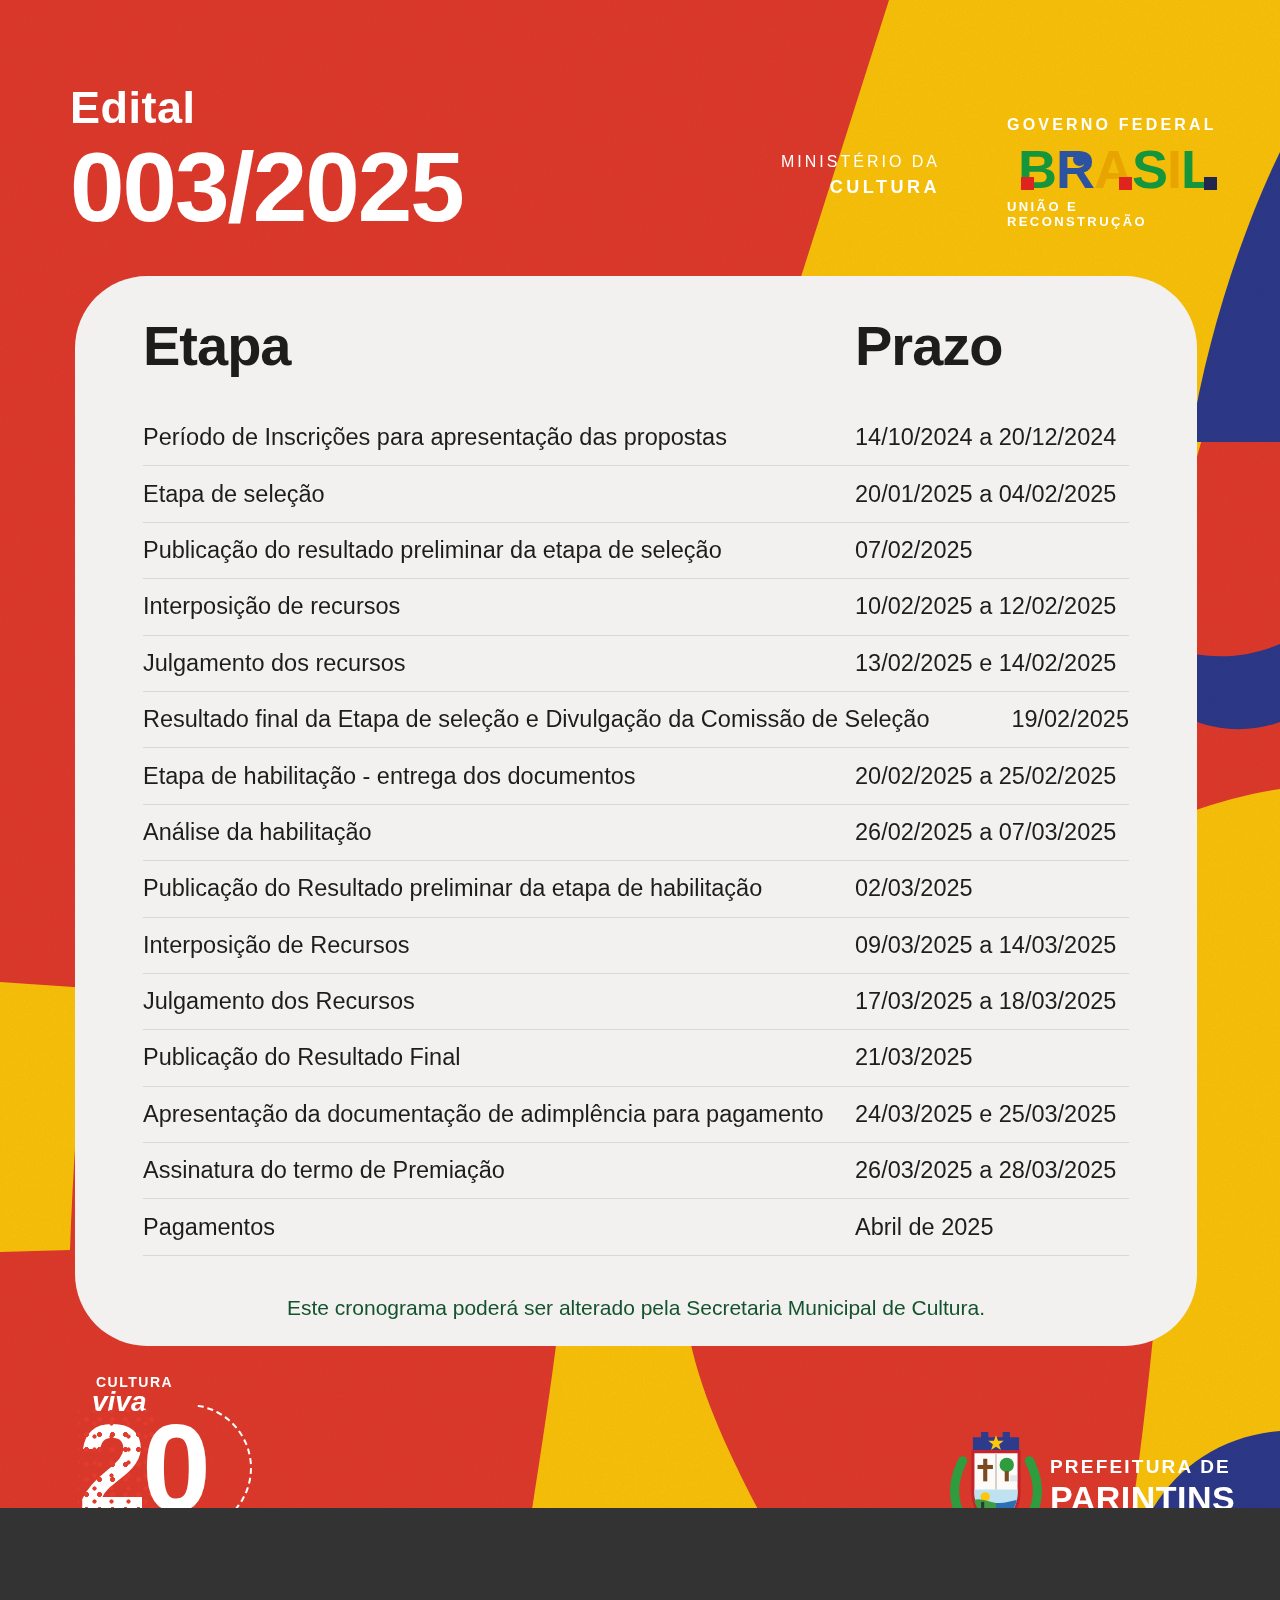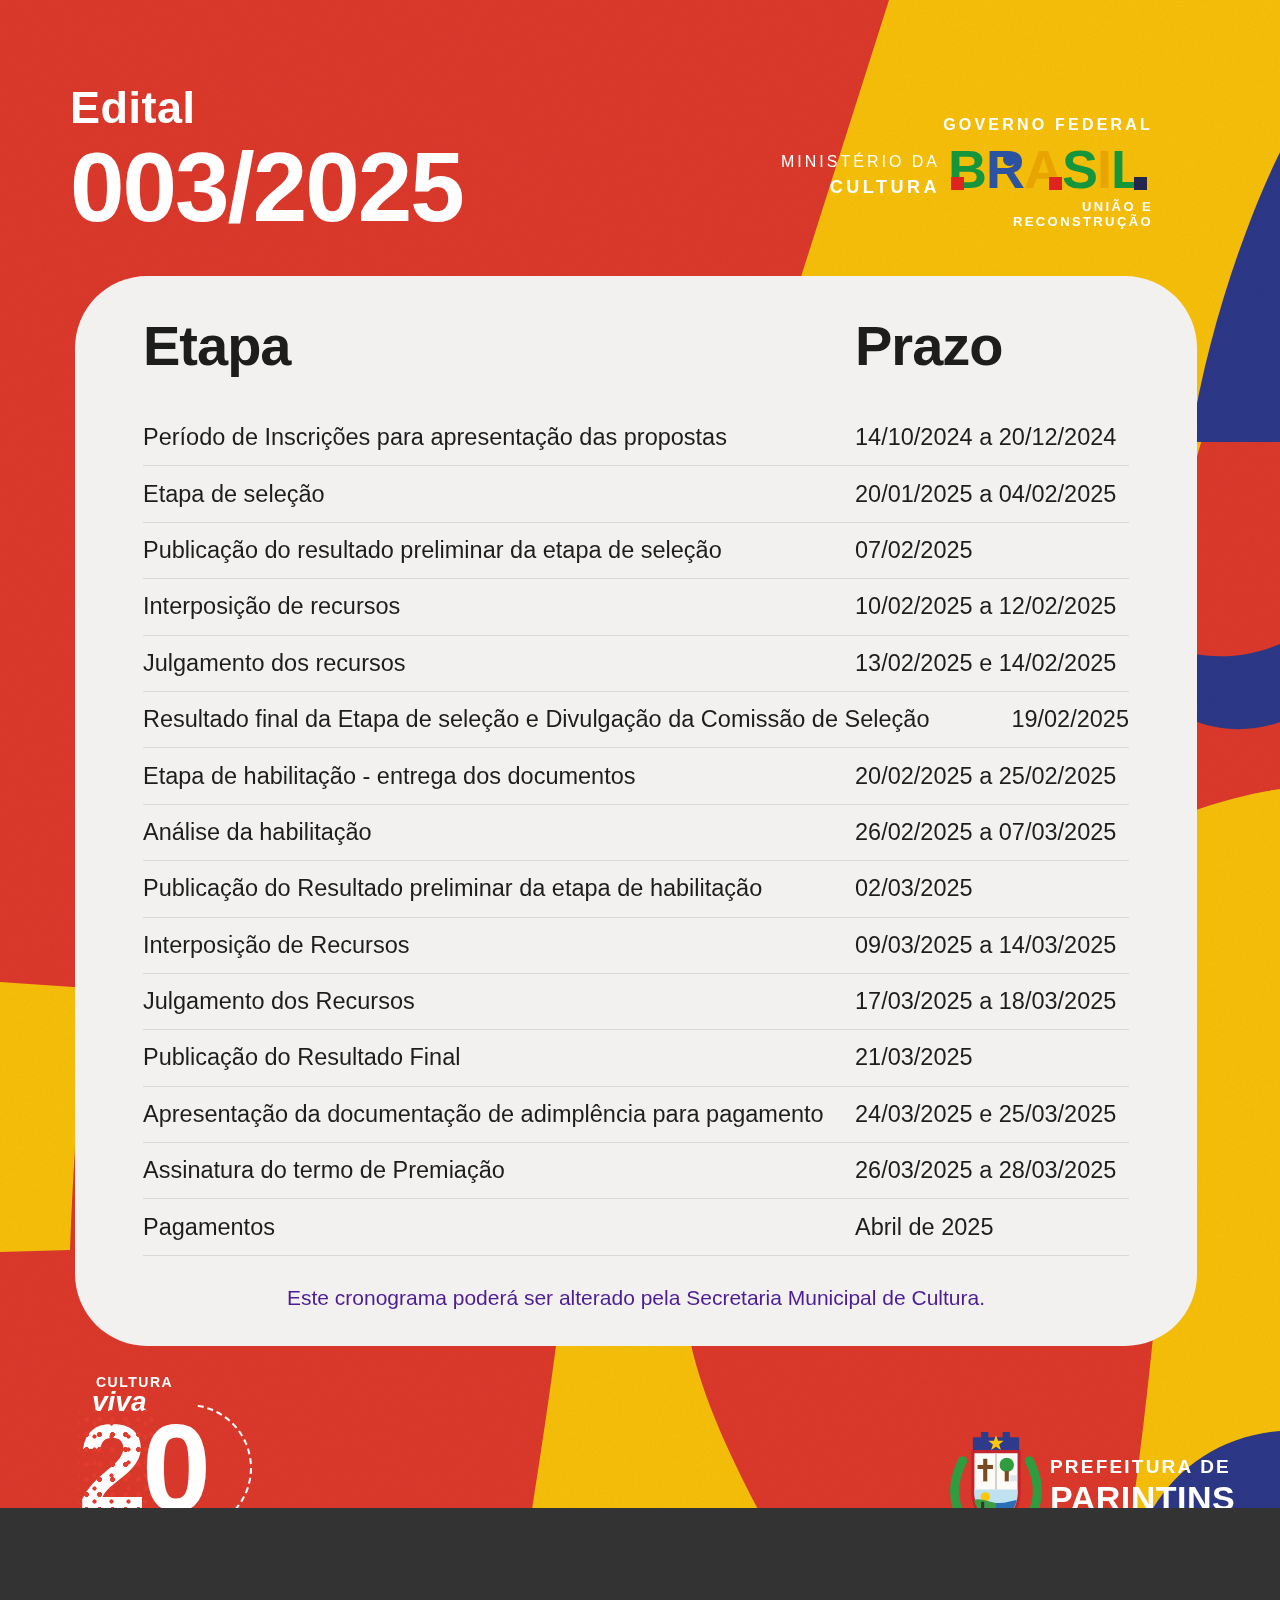--- a/index.html
+++ b/index.html
@@ -13,42 +13,42 @@
 
   
   .edital { position:absolute; left:70px; top:82px; color:#fff; }
   .edital .small { font-size:45px; font-weight:600; letter-spacing:.5px; }
   .edital .big { font-size:98px; font-weight:800; letter-spacing:-2px; line-height:1.05; margin-top:2px; }
 
   
   .ministry { position:absolute; right:340px; top:150px; text-align:right; color:#fff; line-height:1.5; }
   .ministry .l1 { font-size:16px; font-weight:500; letter-spacing:3px; }
   .ministry .l2 { font-size:18px; font-weight:800; letter-spacing:3.5px; }
-  .govblock { position:absolute; left:937px; top:116px; width:216px; text-align:right; color:#fff; }
+  .govblock { position:absolute; left:1007px; top:116px; width:216px; text-align:left; color:#fff; }
   .govblock .gf { font-size:16px; font-weight:800; letter-spacing:3.2px; }
   .brasil { display:flex; justify-content:center; align-items:flex-end; gap:1px; margin:4px 0 3px; position:relative; height:58px; }
   .brasil span { font-size:54px; font-weight:800; line-height:1; letter-spacing:-2px; }
   .brasil .accent { position:absolute; bottom:6px; width:13px; height:13px; }
   .govblock .un { font-size:13px; font-weight:700; letter-spacing:2.4px; }
 
   
   .card {
     position:absolute; left:75px; top:276px; width:1122px; height:1070px;
     background:#F2F1EF; border-radius:72px; padding:42px 68px 13px;
   }
   .t-head { display:grid; grid-template-columns:712px 1fr; height:56px; margin-bottom:36px; color:#1D1D1B; }
   .t-head div { font-size:56px; font-weight:800; letter-spacing:-1px; line-height:1; }
   .t-row {
     display:grid; grid-template-columns:712px 1fr; height:56.4px;
     align-items:center; border-bottom:1.5px solid #D9D8D4;
     font-size:23.5px; color:#1D1D1B;
   }
   .t-row.right-date { grid-template-columns:1fr auto; }
   .t-row.right-date .prazo { text-align:right; }
-  .note { margin-top:30px; text-align:center; font-size:21px; color:#4c1d95; }
+  .note { margin-top:40px; text-align:center; font-size:21px; color:#14532d; }
 
   
   .cviva { position:absolute; left:78px; top:1374px; width:220px; color:#fff; }
   .cviva .top { font-size:14px; font-weight:800; letter-spacing:1.5px; margin-left:18px; }
   .cviva .script { font-family:Liberation Sans, sans-serif; font-style:italic; font-weight:700; font-size:28px; margin:-4px 0 0 14px; }
   .cviva .num { position:relative; height:118px; margin-top:2px; }
   .cviva .n2, .cviva .n0 { position:absolute; top:-14px; font-size:124px; font-weight:800; line-height:1; color:#fff; }
   .cviva .n2 { left:0; }
   .cviva .n0 { left:64px; }
   .dot-texture { position:absolute; left:0; top:-10px; width:80px; height:120px;

